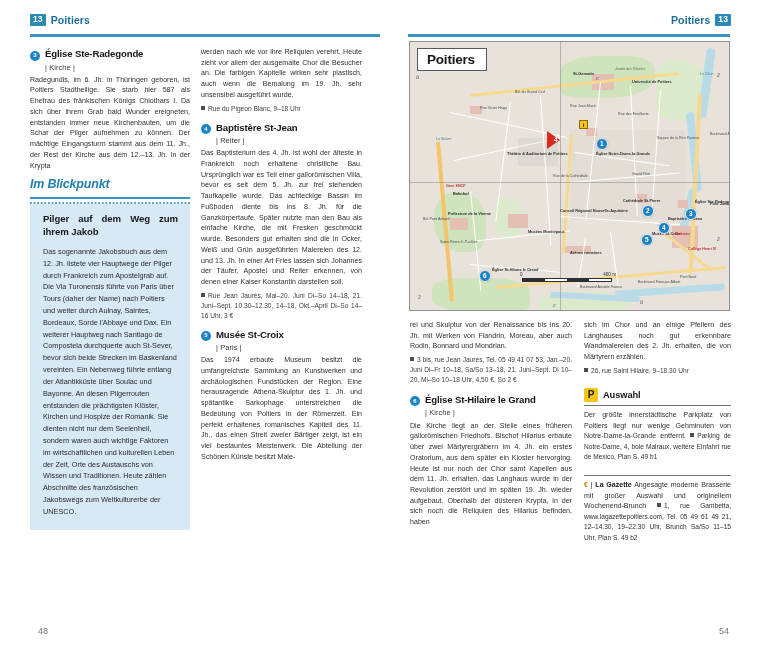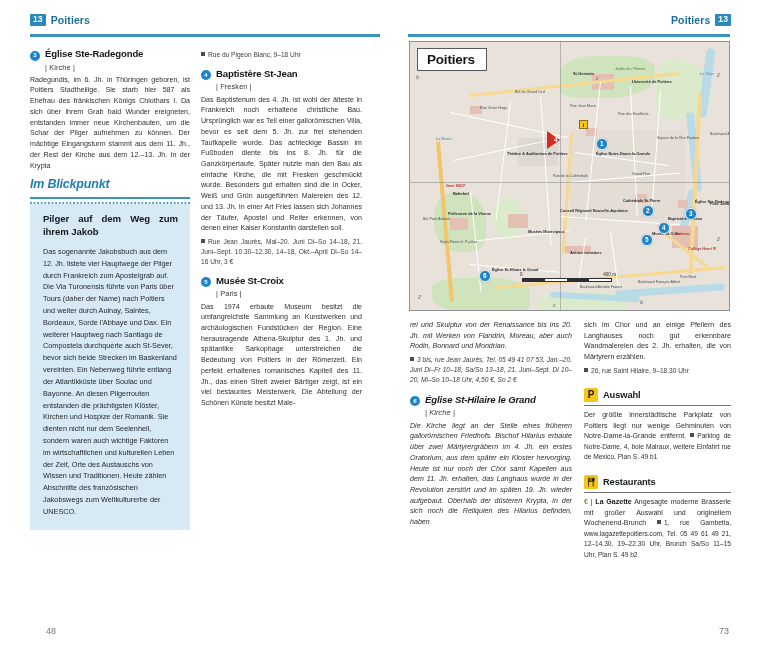--- a/index.html
+++ b/index.html
@@ -34,37 +34,37 @@
     position: absolute; height: 2.5px; background: #3b93c0; top: 34px;
   }
   .headrule.l { left: 30px; width: 350px; }
   .headrule.r { left: 408px; width: 322px; }
 
   
   .folio {
     position: absolute; bottom: 12px;
     font-size: 9px; color: #6f7780;
   }
-  .folio.l { left: 46px; }
+  .folio.l { left: 38px; }
   .folio.r { right: 30px; }
 
   
   .col {
     position: absolute;
     font-size: 7.1px;
     line-height: 1.515;
     color: #2d2f33;
     text-align: justify;
   }
   .col p { margin: 0; text-align: justify; hyphens: manual; }
 
   
   .c1 { left: 30px;  top: 47px; width: 160px; }
   .c2 { left: 201px; top: 47px; width: 161px; }
-  .c3 { left: 410px; top: 320px; width: 162px; font-style: italic; }
+  .c3 { left: 410px; top: 320px; width: 162px; }
   .c4 { left: 584px; top: 320px; width: 147px; }
 
   
   .poi { margin-top: 2px; }
   .poi-head {
     display: flex; align-items: flex-start; gap: 5px;
     margin-bottom: 0px;
   }
   .poi-bullet {
     flex: 0 0 auto;
@@ -259,30 +259,31 @@
       <div class="blick-box">
         <div class="blick-h">Pilger auf dem Weg zum ihrem Jakob</div>
         <div class="blick-p">Das sogenannte Jakobsbuch aus dem 12. Jh. listete vier Hauptwege der Pilger durch Frankreich zum Apostelgrab auf. Die Via Turonensis führte von Paris über Tours (daher der Name) nach Poitiers und weiter durch Aulnay, Saintes, Bordeaux, Sorde l'Abbaye und Dax. Ein weiterer Hauptweg nach Santiago de Compostela durchquerte auch St-Sever, bevor sich beide Strecken im Baskenland vereinten. Ein Nebenweg führte entlang der Atlantikküste über Soulac und Bayonne. An diesen Pilgerrouten entstanden die prächtigsten Klöster, Kirchen und Hospize der Romanik. Sie dienten nicht nur dem Seelenheil, sondern waren auch wichtige Faktoren im wirtschaftlichen und kulturellen Leben der Zeit, Orte des Austauschs von Wissen und Traditionen. Heute zählen Abschnitte des französischen Jakobswegs zum Weltkulturerbe der UNESCO.</div>
       </div>
     </div>
 
   </div>
 
   <div class="col c2">
 
+    <p>werden nach wie vor ihre Reliquien verehrt. Heute zieht vor allem der ausgemalte Chor die Besucher an. Die farbigen Kapitelle wirken sehr plastisch, auch wenn die Bemalung im 19. Jh. sehr unsensibel ausgeführt wurde.</p>
     <div class="infoline">
       <span class="sq"></span><span>Rue du Pigeon Blanc, 9–18 Uhr</span>
     </div>
 
     <div class="poi" style="margin-top:9px;">
       <div class="poi-head">
         <span class="poi-bullet">4</span>
         <span class="poi-title">Baptistère St-Jean</span>
       </div>
-      <div class="poi-sub">| Fresken |</div>
+      <div class="poi-sub">| Reiter |</div>
       <p class="poi-body">Das Baptisterium des 4. Jh. ist wohl der älteste in Frankreich noch erhaltene christliche Bau. Ursprünglich war es Teil einer gallorömischen Villa, bevor es seit dem 5. Jh. zur frei stehenden Taufkapelle wurde. Das achteckige Bassin im Fußboden diente bis ins 8. Jh. für die Ganzkörpertaufe. Später nutzte man den Bau als einfache Kirche, die mit Fresken geschmückt wurde. Besonders gut erhalten sind die in Ocker, Weiß und Grün ausgeführten Malereien des 12. und 13. Jh. In einer Art Fries lassen sich Johannes der Täufer, Apostel und Reiter erkennen, von denen einer Kaiser Konstantin darstellen soll.</p>
       <div class="infoline">
         <span class="sq"></span><span>Rue Jean Jaurès, Mai–20. Juni Di–So 14–18, 21. Juni–Sept. 10.30–12.30, 14–18, Okt.–April Di–So 14–16 Uhr, 3 €</span>
       </div>
     </div>
 
     <div class="poi" style="margin-top:9px;">
       <div class="poi-head">
         <span class="poi-bullet">5</span>
         <span class="poi-title">Musée St-Croix</span>
@@ -457,40 +458,28 @@
         <span class="sec-title">Auswahl</span>
       </div>
       <div class="sec-rule"></div>
       <div class="sec-body">
         <span>Der größte innerstädtische Parkplatz von Poitiers liegt nur wenige Gehminuten von Notre-Dame-la-Grande entfernt.</span>
         <span class="sq"></span><span style="font-size:6.6px;">Parking de Notre-Dame, 4, boie Malraux, weitere Einfahrt rue de Mexico, Plan S. 49 b1</span>
       </div>
     </div>
 
     <div class="sec">
-      <div class="sec-head">
-        <span class="sec-icon cutlery">
-          <svg width="9" height="10" viewBox="0 0 9 10">
-            <rect x="1" y="0.6" width="0.8" height="9" fill="#262626"></rect>
-            <rect x="2.3" y="0.6" width="0.8" height="4" fill="#262626"></rect>
-            <rect x="3.6" y="0.6" width="0.8" height="4" fill="#262626"></rect>
-            <rect x="1" y="4" width="3.4" height="0.9" fill="#262626"></rect>
-            <path d="M6.6 0.6 c1.4 0 1.6 4 0 4.2 l0 4.8 l-0.9 0 l0-4.8 c-1.6-0.2-1.4-4.2 0.9-4.2z" fill="#262626"></path>
-          </svg>
-        </span>
-        <span class="sec-title">Restaurants</span>
-      </div>
       <div class="sec-rule"></div>
       <div class="sec-body">
         <span class="euro">€</span>
         <span>|</span>
         <span class="bold">La Gazette</span>
         <span>Angesagte moderne Brasserie mit großer Auswahl und originellem Wochenend-Brunch</span>
         <span class="sq"></span><span style="font-size:6.6px;">1, rue Gambetta, www.lagazettepoitiers.com, Tel. 05 49 61 49 21, 12–14.30, 19–22.30 Uhr, Brunch Sa/So 11–15 Uhr, Plan S. 49 b2</span>
       </div>
     </div>
 
   </div>
 
   <div class="folio l">48</div>
-  <div class="folio r">73</div>
+  <div class="folio r">54</div>
 
 </div>
 
 </body></html>

